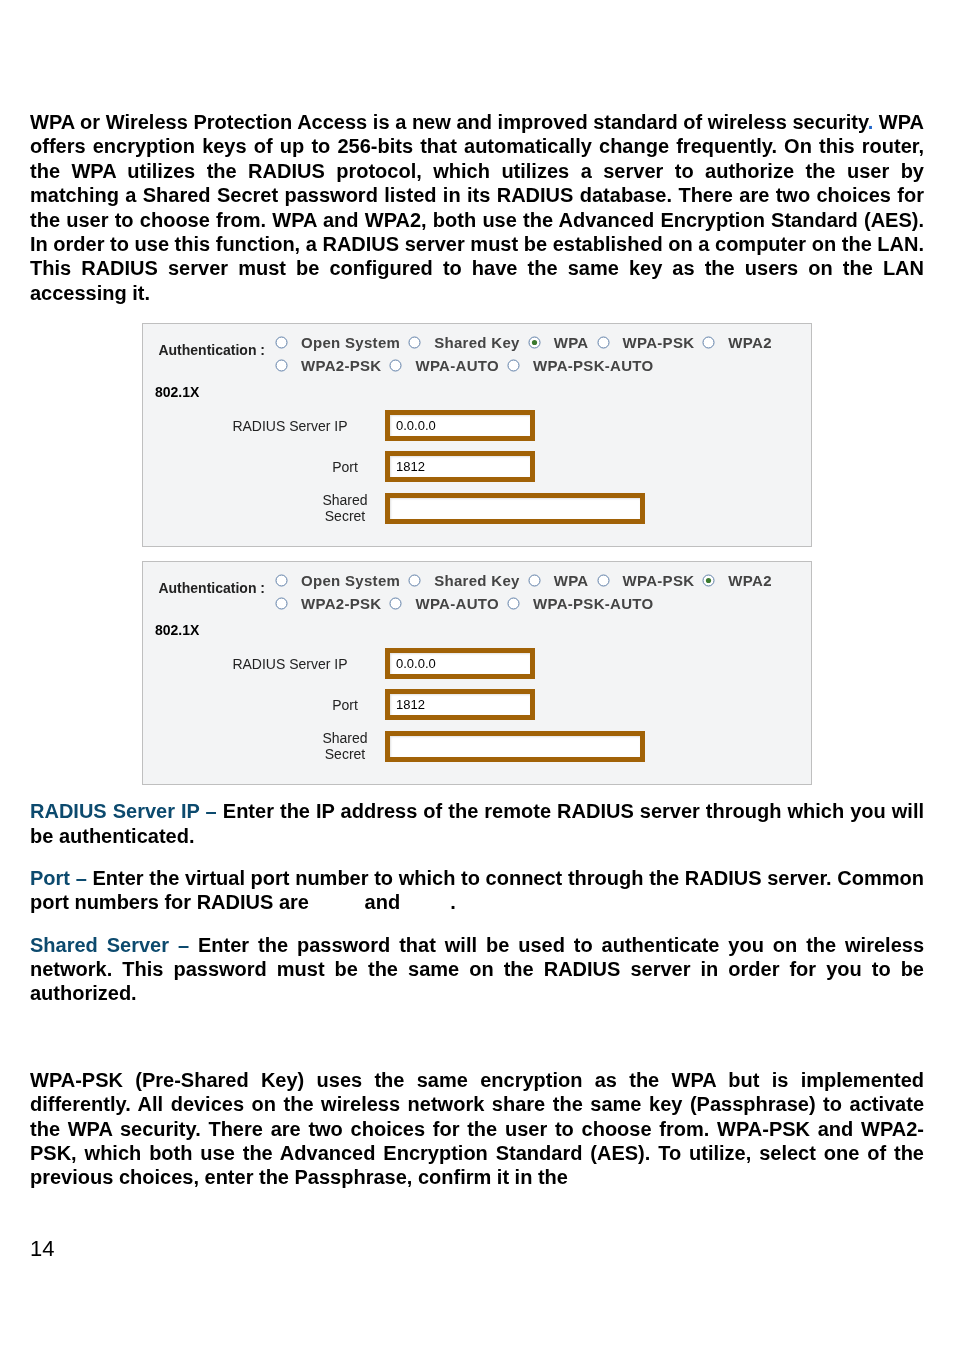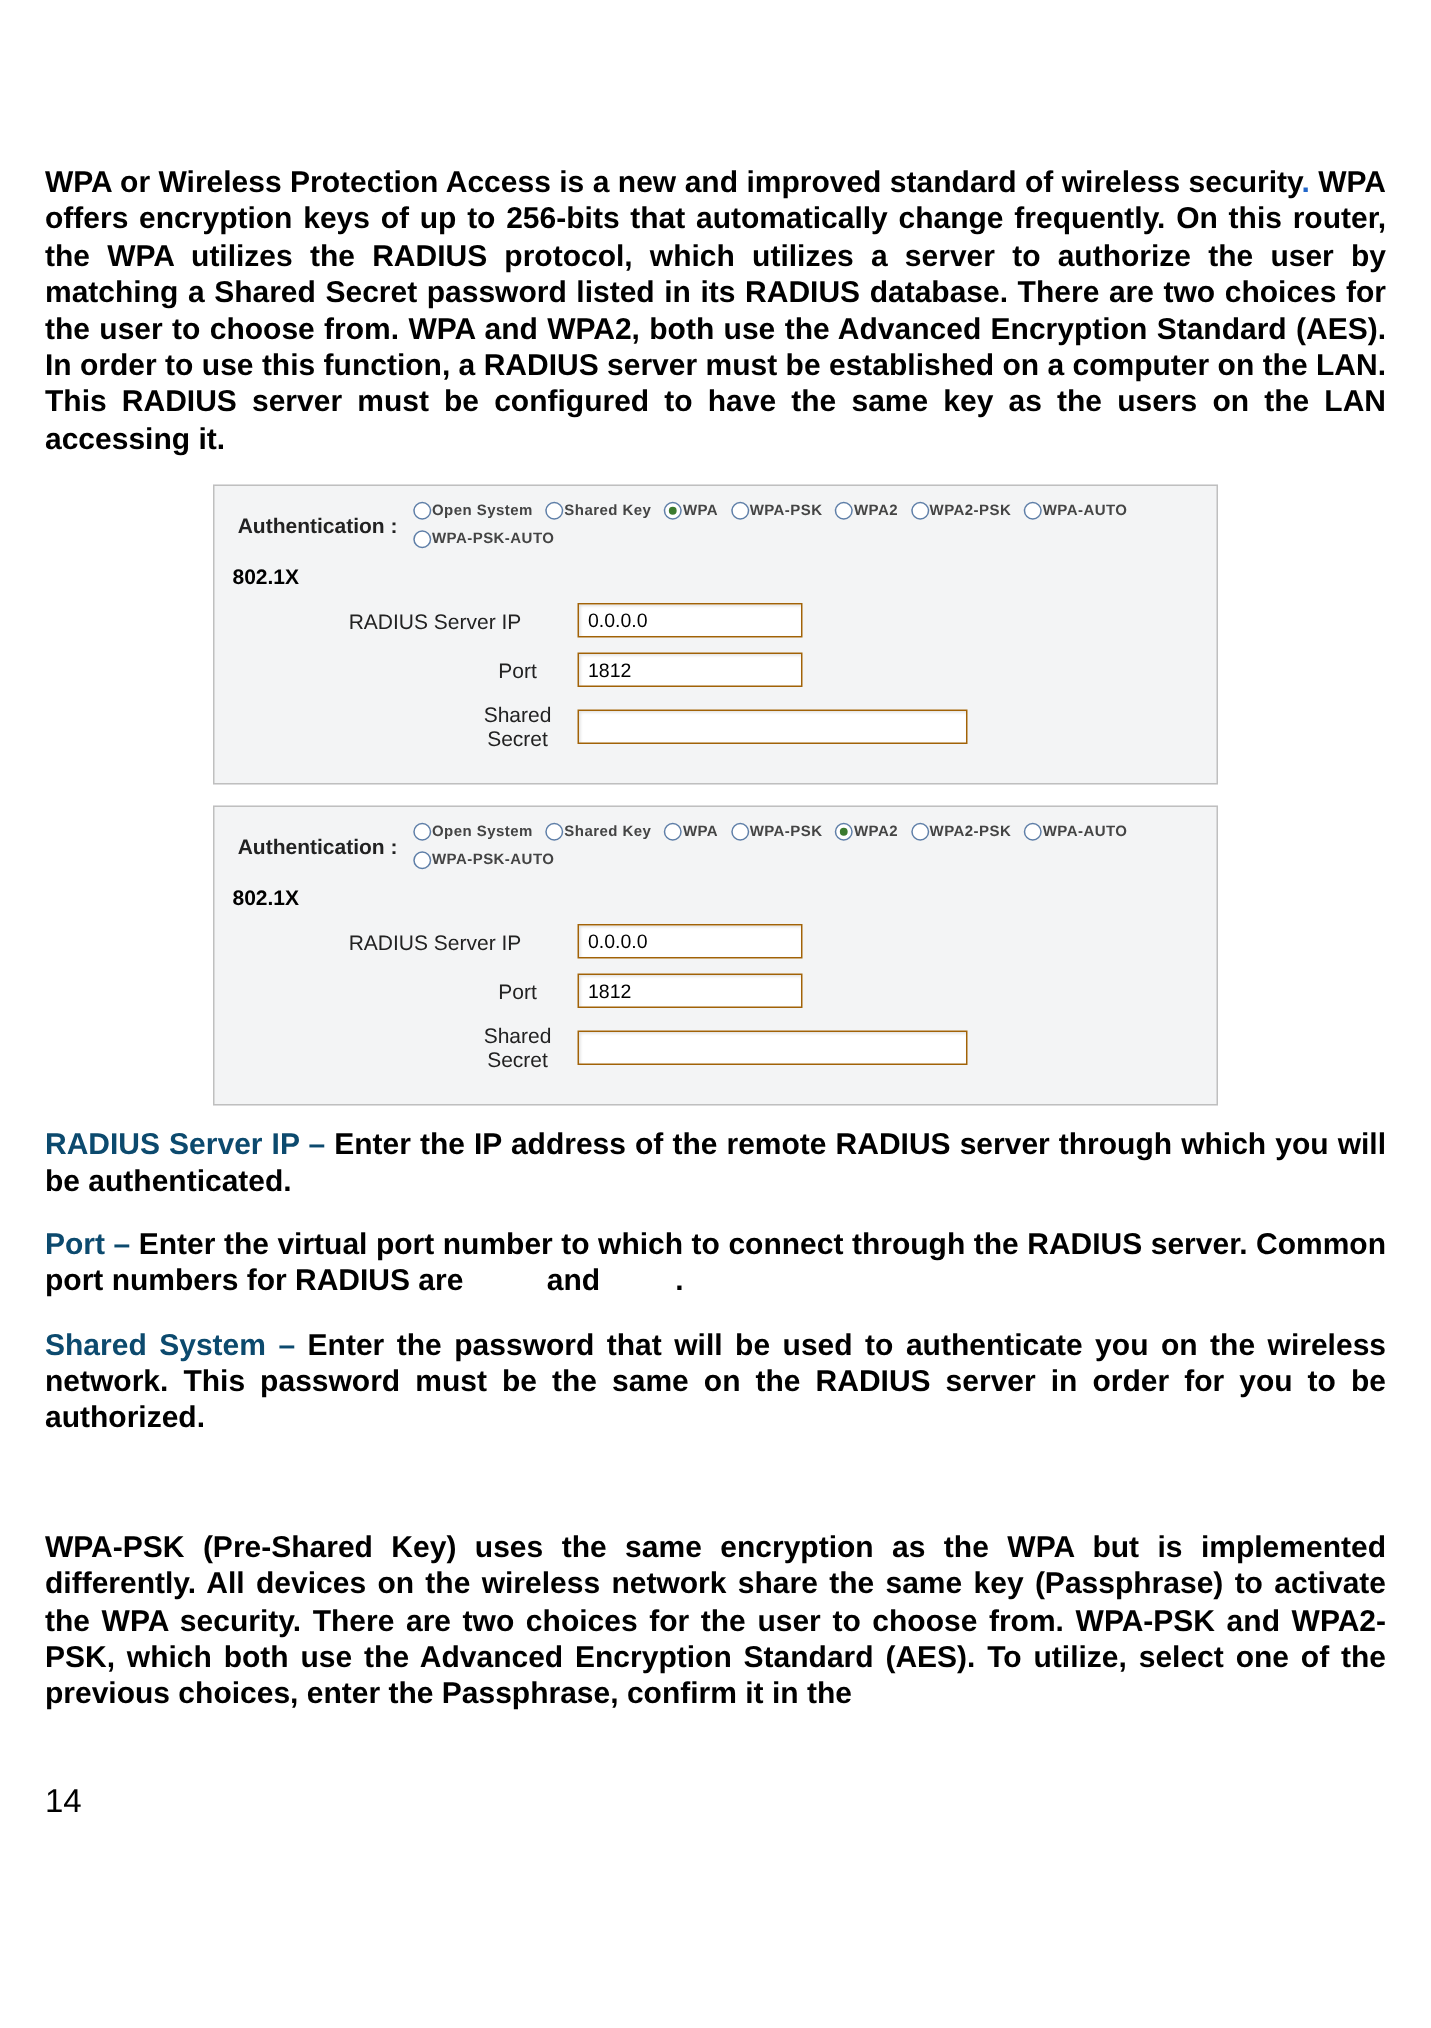--- a/index.html
+++ b/index.html
@@ -25,28 +25,28 @@
     margin: 0 auto 14px auto;
     border: 1px solid #bfbfbf;
     background: #f3f4f5;
     padding: 10px 12px 12px 12px;
     font-size: 14px;
     color: #222;
   }
   .auth-row { display: flex; align-items: flex-start; margin-bottom: 10px; font-weight: bold; }
   .auth-label { width: 120px; text-align: right; padding-right: 10px; padding-top: 8px; font-size: 14px; color: #222; }
   .radio-block { flex: 1; display: flex; flex-wrap: wrap; gap: 6px 8px; align-items: center; }
-  .radio-opt { display: inline-flex; align-items: center; gap: 0; font-size: 10px; color: #444; letter-spacing: 0.3px; }
+  .radio-opt { display: inline-flex; align-items: center; gap: 13px; font-size: 15px; color: #444; letter-spacing: 0.3px; }
   .radio-svg { flex-shrink: 0; }
   .section-label { color: #000000; font-weight: 700; font-size: 14px; margin: 6px 0 10px 0; }
   .field-row { display: flex; align-items: center; margin-bottom: 10px; }
   .field-label { width: 230px; text-align: center; padding-left: 40px; font-size: 14px; color: #222; }
   .field-label.sub { padding-left: 150px; width: 230px; }
   .field-input {
-    border: 1px solid #a16207;
+    border: 5px solid #a16207;
     box-shadow: inset 1px 1px 2px rgba(0,0,0,0.12);
     font-size: 13px;
     padding: 3px 6px;
     background: #fff;
   }
   .w-ip { width: 150px; }
   .w-port { width: 150px; }
   .w-secret { width: 260px; }
   .page-num { text-align: left; font-size: 22px; margin-top: 46px; }
   .spacer { height: 44px; }
@@ -200,21 +200,21 @@
 
 <p class="body-text">
   <span class="blue">RADIUS Server IP – </span><span>Enter the IP address of the remote RADIUS server through which you will be authenticated.</span>
 </p>
 
 <p class="body-text">
   <span class="blue">Port – </span><span>Enter the virtual port number to which to connect through the RADIUS server. Common port numbers for RADIUS are </span><span style="color:white">1812</span><span> and </span><span style="color:white">1813</span><span>.</span>
 </p>
 
 <p class="body-text">
-  <span class="blue">Shared System – </span><span>Enter the password that will be used to authenticate you on the wireless network. This password must be the same on the RADIUS server in order for you to be authorized.</span>
+  <span class="blue">Shared Server – </span><span>Enter the password that will be used to authenticate you on the wireless network. This password must be the same on the RADIUS server in order for you to be authorized.</span>
 </p>
 
 <div class="spacer"></div>
 
 <p class="body-text">
   <span>WPA-PSK (Pre-Shared Key) uses the same encryption as the WPA but is implemented differently. All devices on the wireless network share the same key (Passphrase) to activate the WPA security. There are two choices for the user to choose from. WPA-PSK and WPA2-PSK, which both use the Advanced Encryption Standard (AES). To utilize, select one of the previous choices, enter the Passphrase, confirm it in the</span>
 </p>
 
 <div class="page-num">14</div>
 

